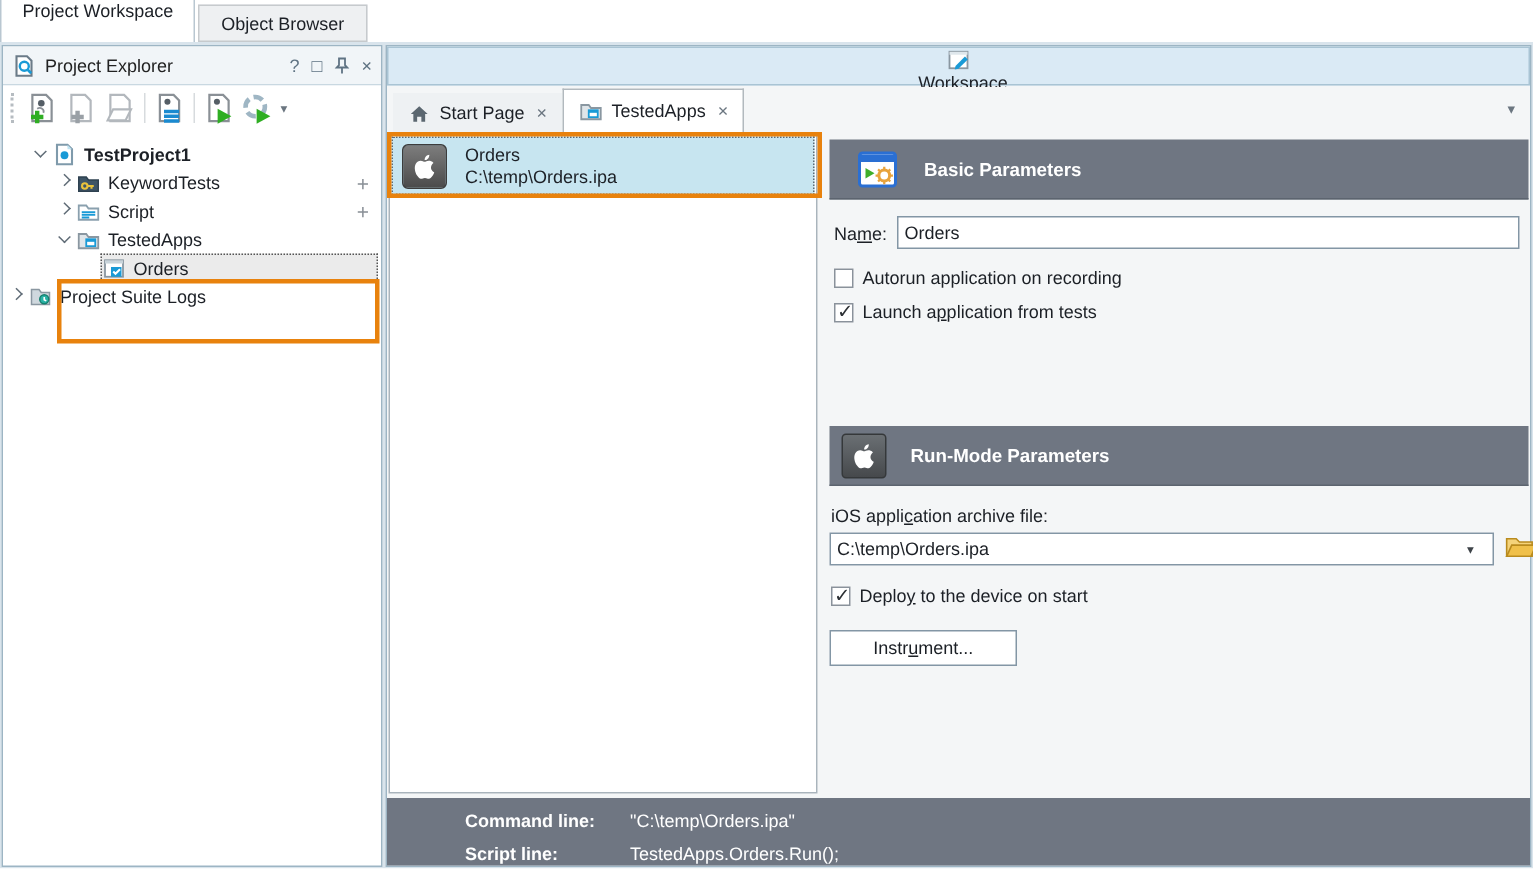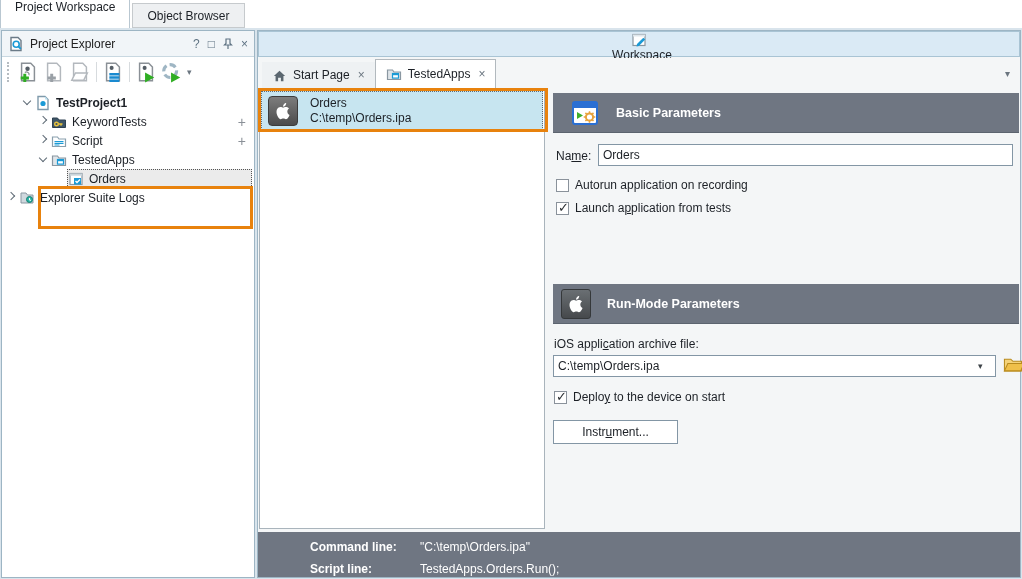--- a/index.html
+++ b/index.html
@@ -227,21 +227,21 @@
         </div>
         <div class="trow lvl0">
           <span class="chev right"></span>
           <span class="ticon">
               <svg width="16" height="16" viewBox="0 0 16 16">
                 <path d="M2 3h5l1.5 2H14v8H2z" fill="#cfd8de" stroke="#8a97a1"></path>
                 <circle cx="10.5" cy="9.5" r="3" fill="#2ab3a6" stroke="#15806f"></circle>
                 <path d="M10.5 8v1.8l1.3.8" stroke="#fff" fill="none" stroke-width="1.1"></path>
               </svg>
             </span>
-          <span class="tlabel">Explorer Suite Logs</span>
+          <span class="tlabel">Project Suite Logs</span>
         </div>
         <div class="tree-callout"></div>
       </div>
     </div>
 
     <div class="ws-panel">
       <div class="ws-header">
         <span>
           <svg width="16" height="16" viewBox="0 0 16 16">
               <rect x="2" y="2.5" width="12" height="11" fill="#fff" stroke="#8a97a1" stroke-width="1.2"></rect>

